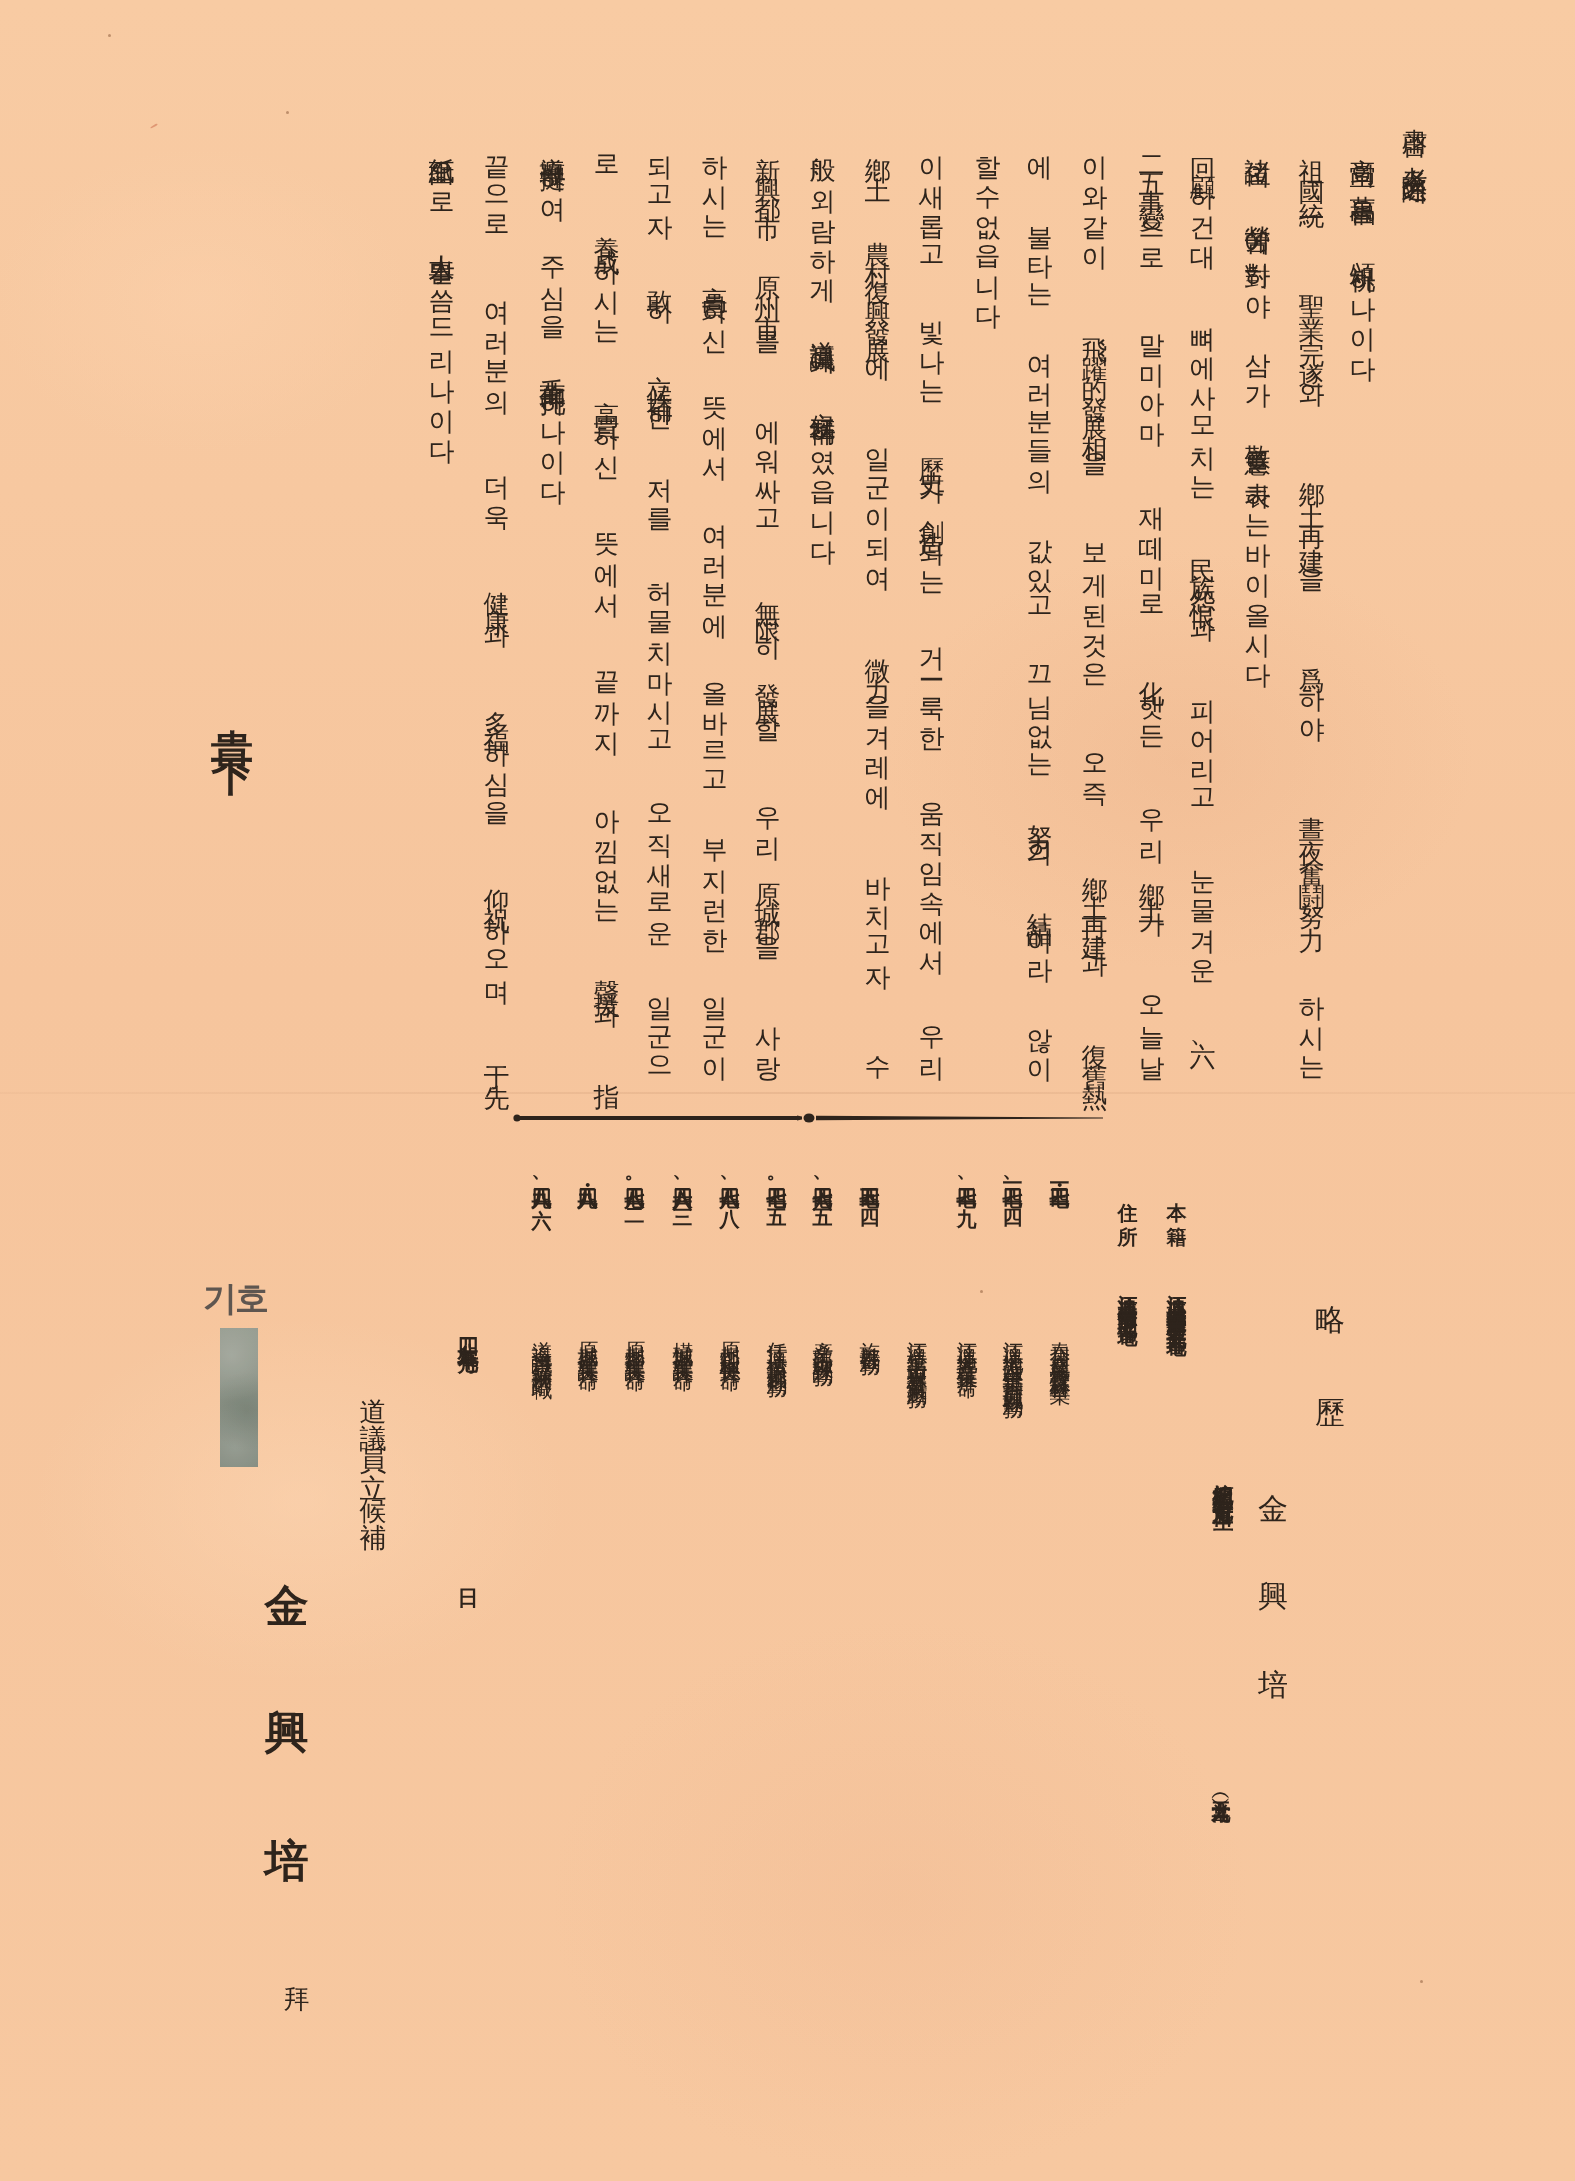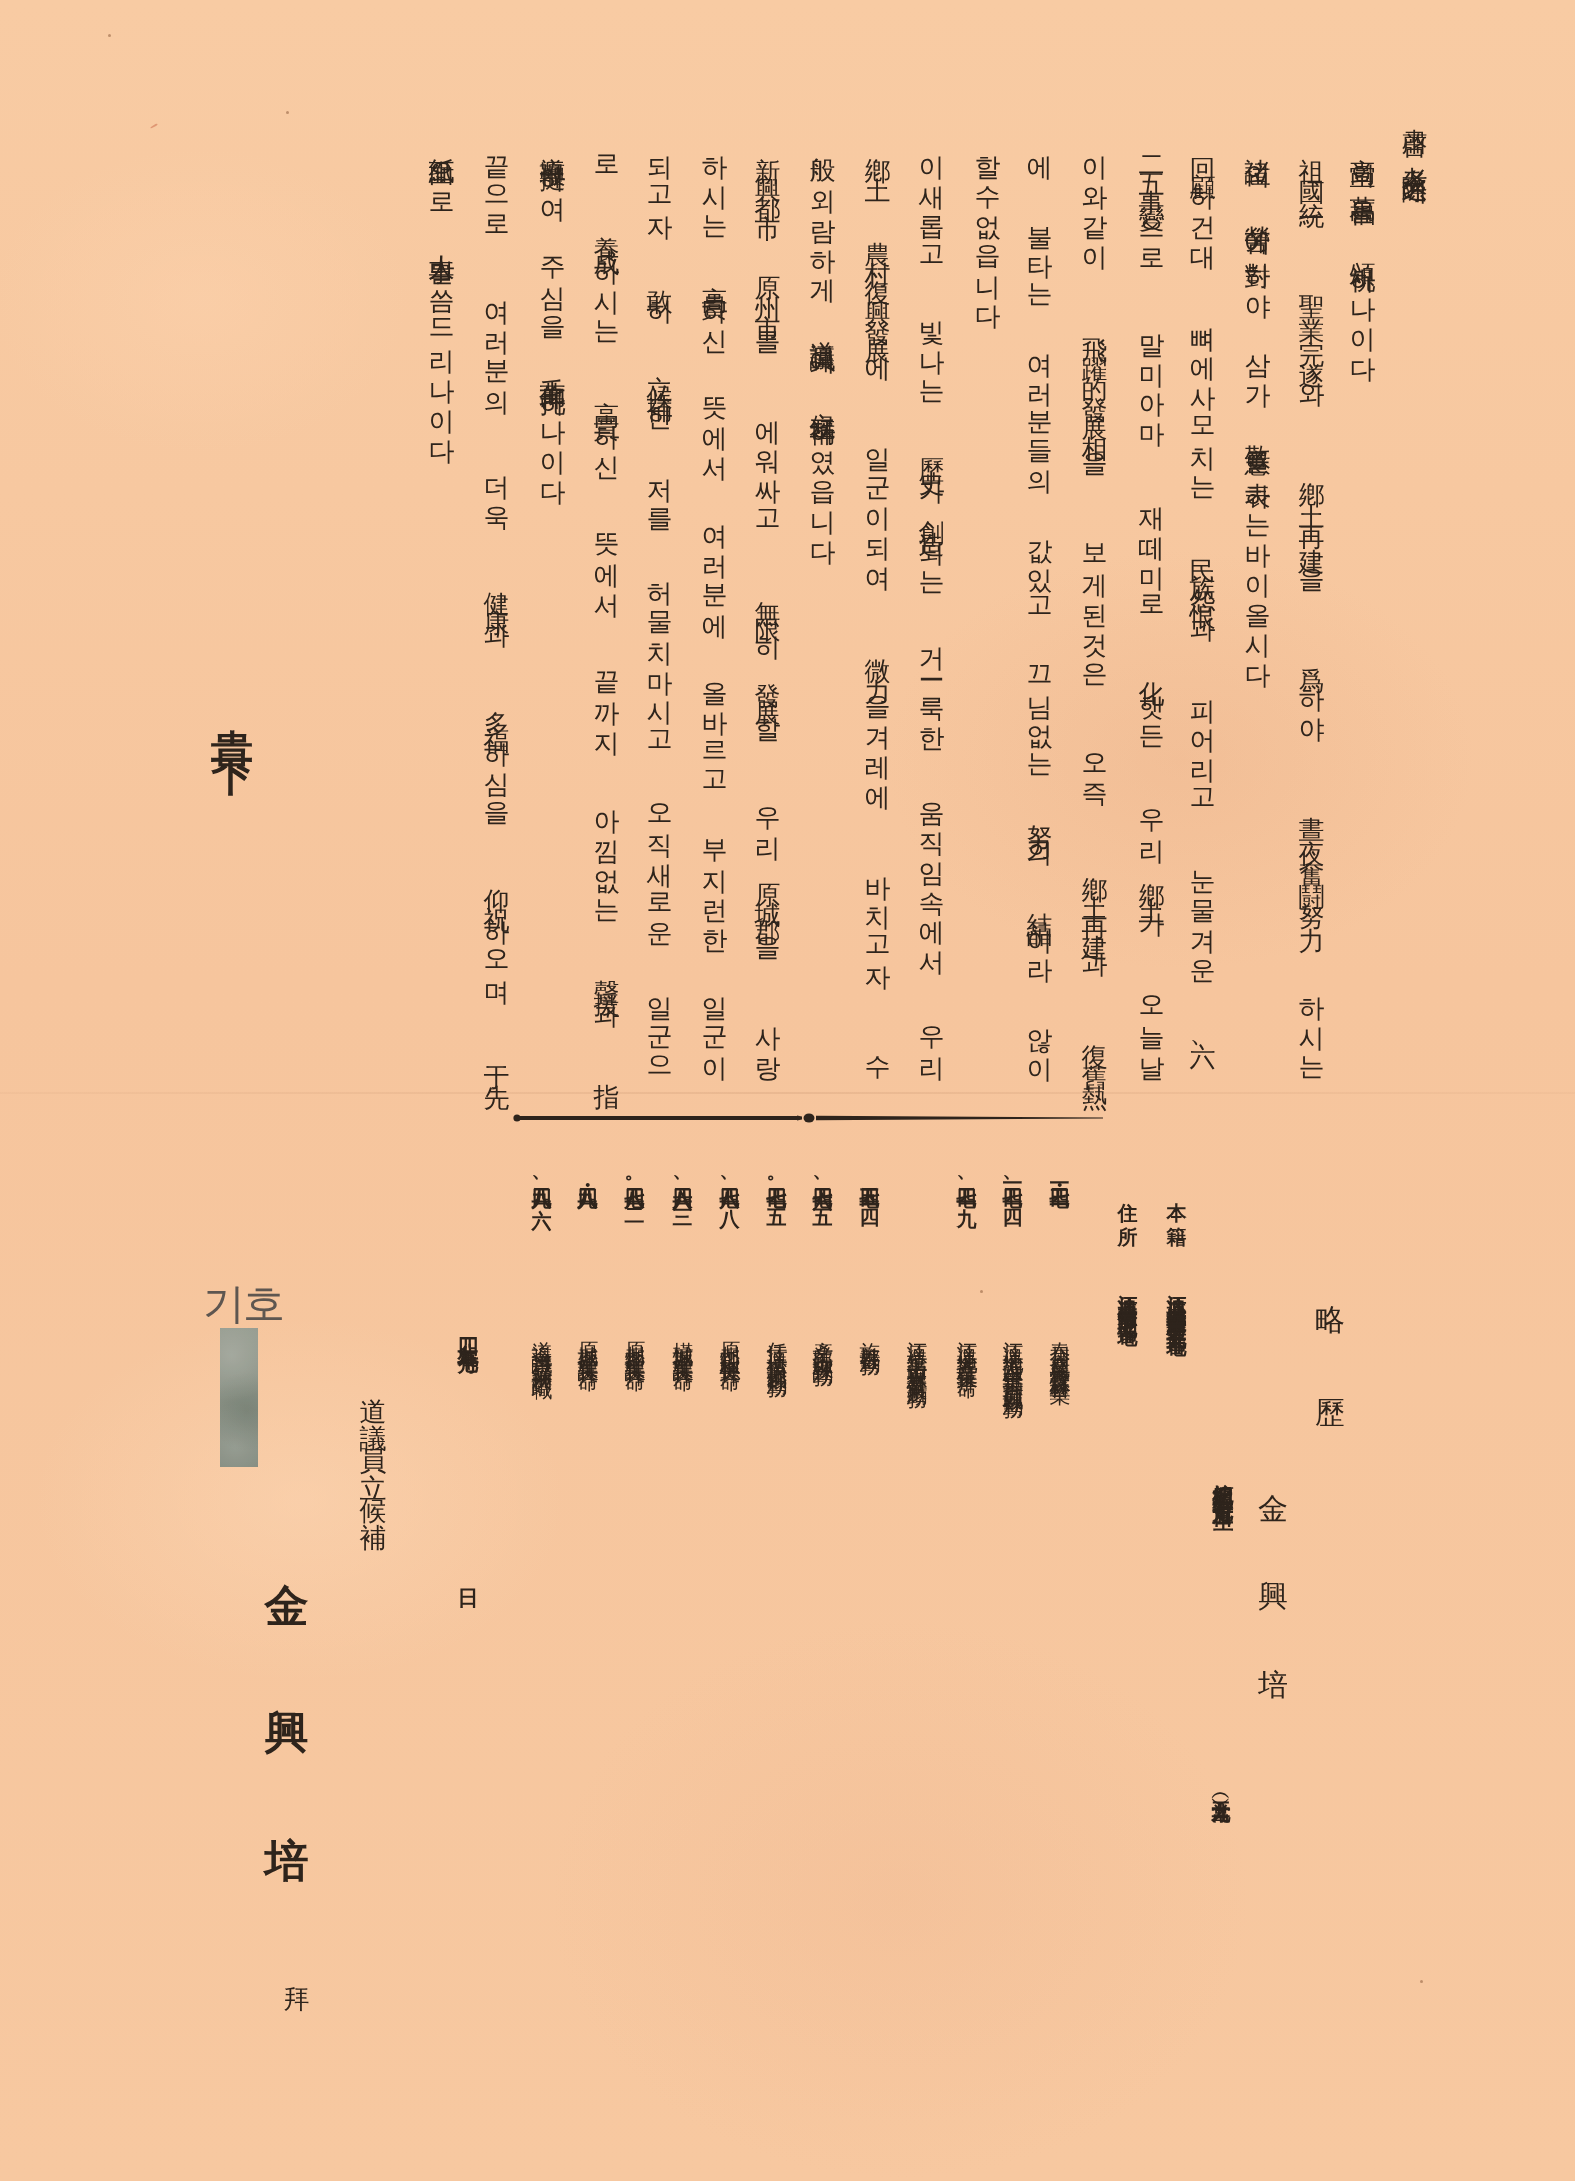--- a/index.html
+++ b/index.html
@@ -46,22 +46,22 @@
     width: 26px; line-height: 26px; font-size: 20px; letter-spacing: 0; font-weight: bold; }
   .entry .cdesc { position: absolute; left: 0; top: 152px; writing-mode: vertical-rl; text-orientation: mixed; white-space: nowrap;
     width: 26px; line-height: 26px; font-size: 21px; letter-spacing: 3.6px; }
 
   
   .c-date { width: 26px; line-height: 26px; font-size: 21px; letter-spacing: 3px; left: 455px; top: 1320px; font-weight: bold; }
   .c-day { width: 26px; line-height: 26px; font-size: 21px; left: 455px; top: 1572px; font-weight: bold; }
   .c-title { width: 34px; line-height: 34px; font-size: 27px; letter-spacing: 25px; left: 356px; top: 1377px; }
   .c-sign { width: 50px; line-height: 50px; font-size: 44px; letter-spacing: 126px; left: 262px; top: 1548px; font-weight: bold; }
   .c-bow { width: 30px; line-height: 30px; font-size: 26px; left: 282px; top: 1965px; }
-  .ballot-label { position: absolute; left: 203px; top: 1276px; font-size: 42px; letter-spacing: -2px; color: #5e5650;
-    font-family: "DejaVu Sans", sans-serif; font-weight: normal; white-space: nowrap; }
+  .ballot-label { position: absolute; left: 203px; top: 1276px; font-size: 34px; letter-spacing: -2px; color: #5e5650;
+    font-family: "DejaVu Sans", sans-serif; font-weight: bold; white-space: nowrap; }
   .stamp { position: absolute; left: 220px; top: 1328px; width: 38px; height: 139px;
     background:
       radial-gradient(circle at 30% 20%, rgba(255,255,255,0.18), rgba(0,0,0,0) 40%),
       radial-gradient(circle at 70% 60%, rgba(60,80,70,0.25), rgba(0,0,0,0) 45%),
       radial-gradient(circle at 40% 85%, rgba(255,255,255,0.15), rgba(0,0,0,0) 35%),
       linear-gradient(180deg, #8a968d, #75837a);
     opacity: 0.9; }
 </style>
 </head>
 <body>

